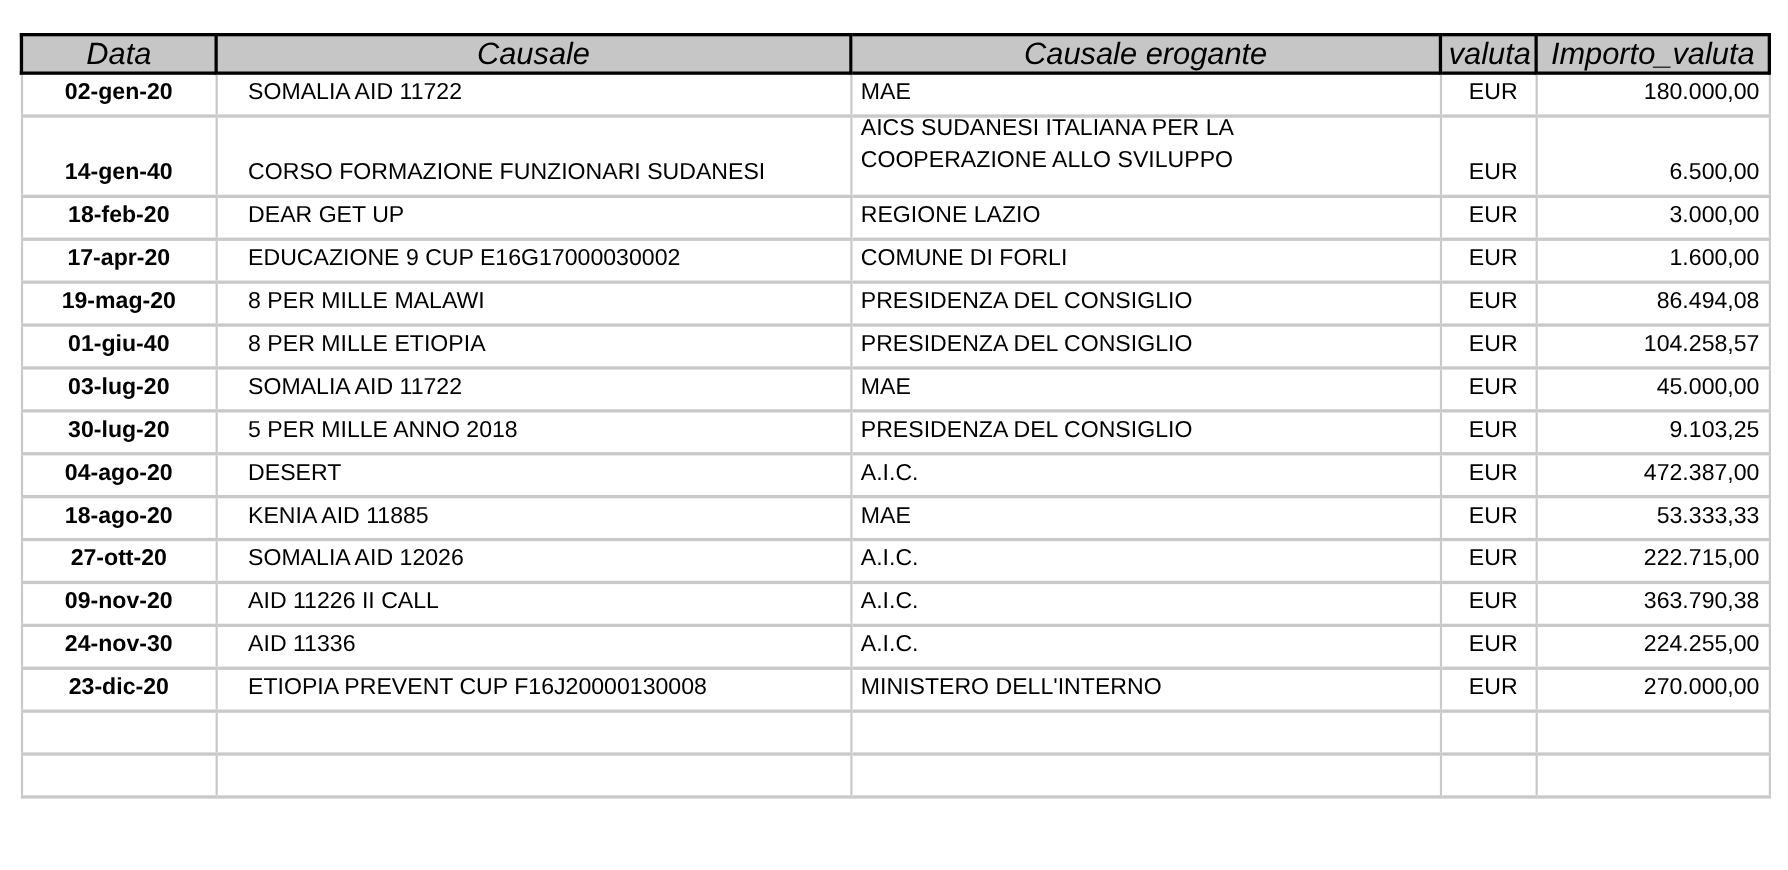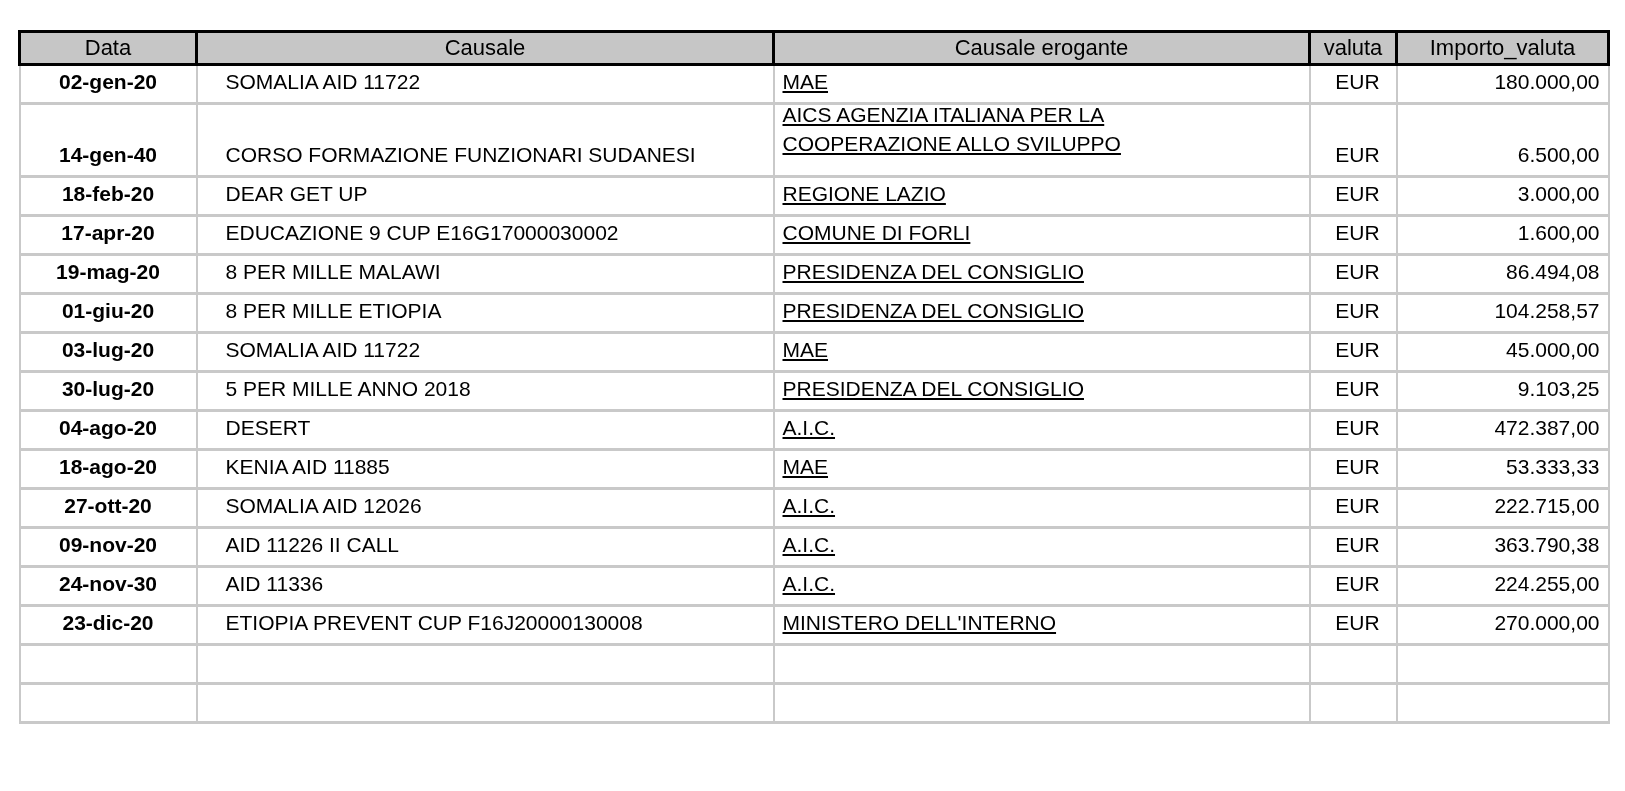--- a/index.html
+++ b/index.html
@@ -19,27 +19,28 @@
   }
   table.grants {
     border-collapse: collapse;
     table-layout: fixed;
     width: 1589px;
   }
   table.grants th {
     background: #c6c6c6;
     border: 3px solid #000000;
     font-weight: 400;
-    font-size: 22px;
+    font-size: 28px;
     height: 30px;
     text-align: center;
     vertical-align: middle;
     padding: 0 6px;
     overflow: hidden;
     white-space: nowrap;
+    font-style: italic;
   }
   table.grants td {
     border: 3px solid #c9c9c9;
     border-left-width: 2px;
     border-right-width: 2px;
     padding: 0;
     vertical-align: bottom;
     overflow: hidden;
   }
   .cellc {
@@ -52,21 +53,21 @@
     line-height: 29px;
     white-space: pre-line;
     overflow: hidden;
   }
   .cellc.multiline {
     height: 70px;
     padding-bottom: 17px;
   }
   td.col-data   .cellc { justify-content: center; font-weight: bold; }
   td.col-causale .cellc { justify-content: flex-start; margin-left: 20px; }
-  td.col-soggetto .cellc { justify-content: flex-start; text-decoration: underline; }
+  td.col-soggetto .cellc { justify-content: flex-start; }
   td.col-valuta .cellc { justify-content: center; padding-left: 17px; }
   td.col-importo .cellc { justify-content: flex-end; margin-left: 28px; }
 </style>
 </head>
 <body>
 
 <div class="table-wrap">
   <table class="grants">
     <colgroup>
       <col style="width:177px">
@@ -103,21 +104,21 @@
           </td>
         </tr>
         <tr>
           <td class="col-data">
             <div class="cellc">14-gen-40</div>
           </td>
           <td class="col-causale">
             <div class="cellc">CORSO FORMAZIONE FUNZIONARI SUDANESI</div>
           </td>
           <td class="col-soggetto">
-            <div class="cellc multiline">AICS AGENZIA ITALIANA PER LA
+            <div class="cellc multiline">AICS SUDANESI ITALIANA PER LA
 COOPERAZIONE ALLO SVILUPPO</div>
           </td>
           <td class="col-valuta">
             <div class="cellc">EUR</div>
           </td>
           <td class="col-importo">
             <div class="cellc">6.500,00</div>
           </td>
         </tr>
         <tr>
@@ -166,21 +167,21 @@
           </td>
           <td class="col-valuta">
             <div class="cellc">EUR</div>
           </td>
           <td class="col-importo">
             <div class="cellc">86.494,08</div>
           </td>
         </tr>
         <tr>
           <td class="col-data">
-            <div class="cellc">01-giu-20</div>
+            <div class="cellc">01-giu-40</div>
           </td>
           <td class="col-causale">
             <div class="cellc">8 PER MILLE ETIOPIA</div>
           </td>
           <td class="col-soggetto">
             <div class="cellc">PRESIDENZA DEL CONSIGLIO</div>
           </td>
           <td class="col-valuta">
             <div class="cellc">EUR</div>
           </td>

